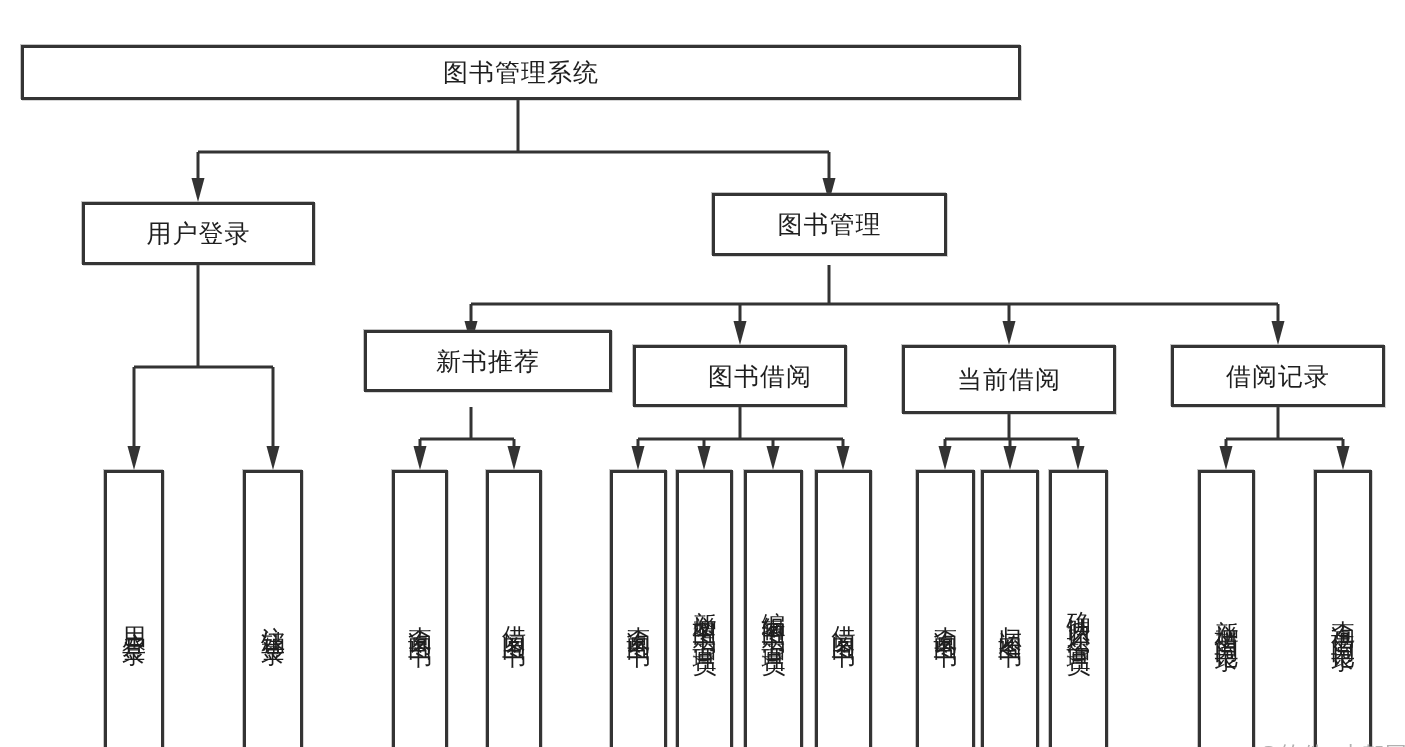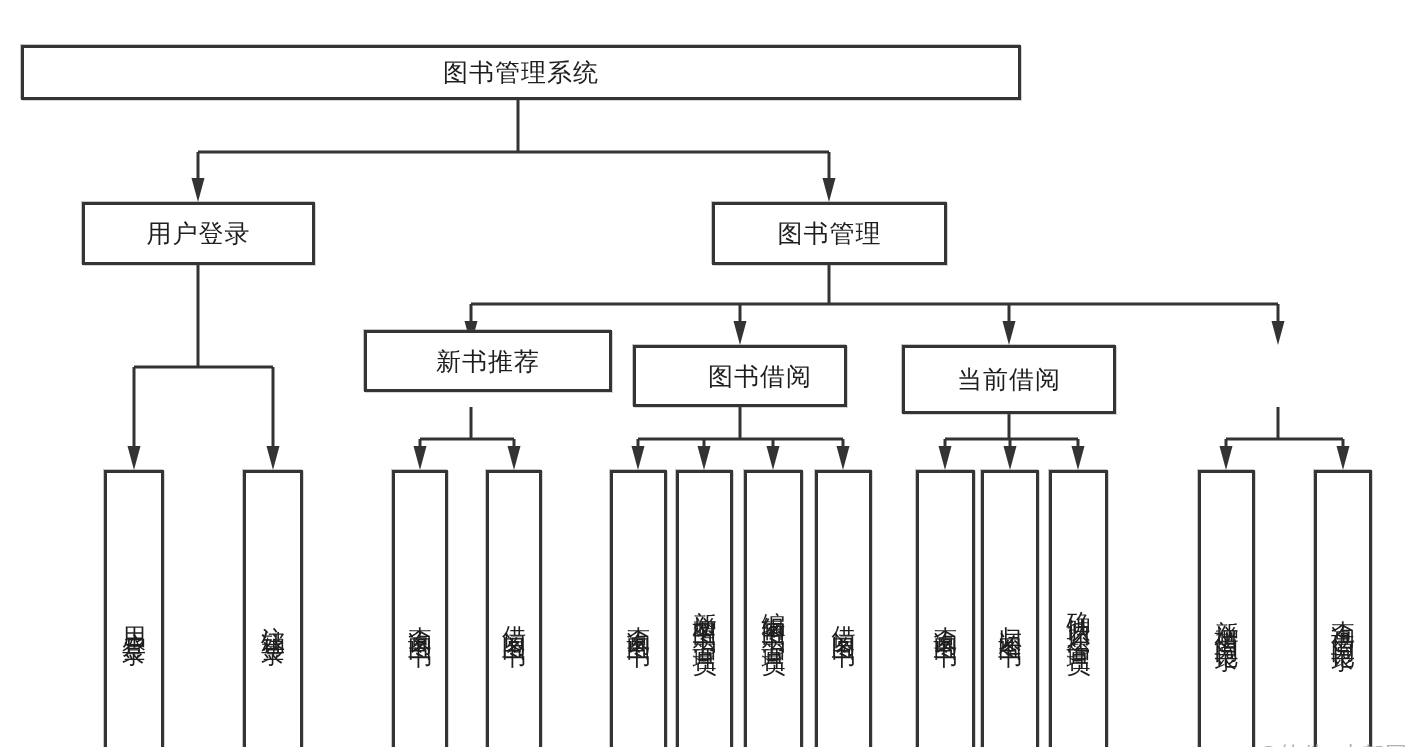--- a/index.html
+++ b/index.html
@@ -127,33 +127,36 @@
     </g>
   </svg>
 
   <div class="node" style="left:21px; top:13px; width:1000px; height:55px;">
     <span class="hlabel">图书管理系统</span>
   </div>
 
   <div class="node" style="left:82px; top:170px; width:233px; height:63px;">
     <span class="hlabel">用户登录</span>
   </div>
-  <div class="node" style="left:712px; top:170px; width:235px; height:63px;">
+  <div class="node" style="left:712px; top:161px; width:235px; height:63px;">
     <span class="hlabel">图书管理</span>
   </div>
 
   <div class="node" style="left:364px; top:298px; width:248px; height:62px;">
     <span class="hlabel">新书推荐</span>
   </div>
   <div class="node" style="left:633px; top:313px; width:214px; height:62px;padding-left:40px;">
     <span class="hlabel">图书借阅</span>
   </div>
   <div class="node" style="left:902px; top:313px; width:214px; height:69px;">
     <span class="hlabel">当前借阅</span>
   </div>
+  <div class="node" style="left:1171px; top:313px; width:214px; height:62px;">
+    <span class="hlabel">借阅记录</span>
+  </div>
 
   <div class="node leaf" style="left:104px; top:438px; width:60px; height:297px;">
     <span class="vlabel">用户登录</span>
   </div>
   <div class="node leaf" style="left:243px; top:438px; width:60px; height:297px;">
     <span class="vlabel">注销登录</span>
   </div>
 
   <div class="node leaf" style="left:392px; top:438px; width:56px; height:297px;">
     <span class="vlabel">查询图书</span>

